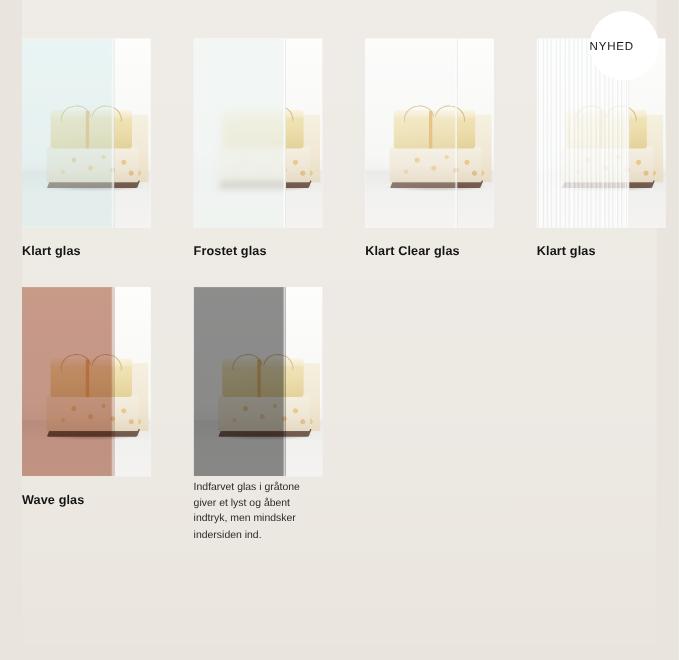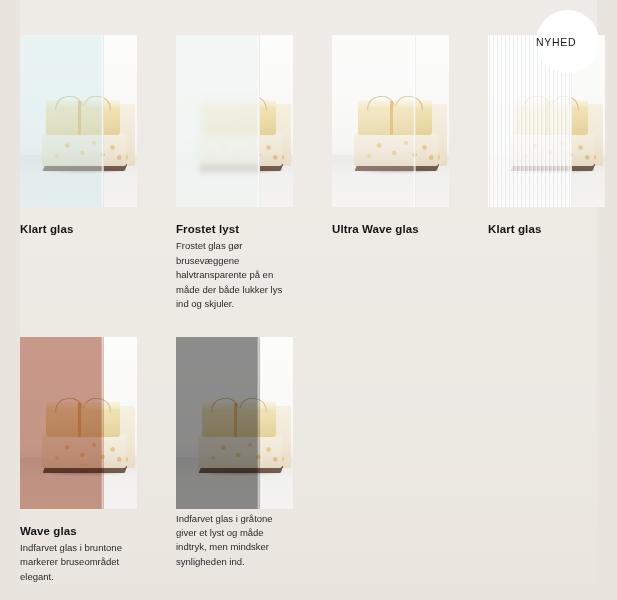--- a/index.html
+++ b/index.html
@@ -314,22 +314,21 @@
               <div class="bar-lower"></div>
               <div class="bar-upper"></div>
               <div class="bar-upper-top"></div>
             </div>
           </div>
         </div>
         <div class="glass glass--frosted">
           <div class="glass-edge"></div>
         </div>
       </div>
-      <h3 class="card-title">Frostet lyst</h3>
-      <p class="card-body">Frostet glas gør brusevæggene halvtransparente på en måde der både lukker lys ind og skjuler.</p>
+      <h3 class="card-title">Frostet glas</h3>
     </div>
 
     <div class="card">
       <div class="tile">
         <div class="tile-bg"></div>
         <div class="tile-floor"></div>
         <div class="soap-wrap">
           <div class="bar-behind"></div>
           <div class="board-shadow"></div>
           <div class="board"></div>
@@ -337,21 +336,21 @@
           <div class="bar-upper"></div>
           <div class="bar-upper-top"></div>
           <div class="twine">
               <span class="twine-strap"></span>
             </div>
         </div>
         <div class="glass glass--ultra">
           <div class="glass-edge"></div>
         </div>
       </div>
-      <h3 class="card-title">Ultra Wave glas</h3>
+      <h3 class="card-title">Klart Clear glas</h3>
     </div>
 
     <div class="card">
       <div class="tile">
         <div class="tile-bg"></div>
         <div class="tile-floor"></div>
         <div class="soap-wrap">
           <div class="bar-behind"></div>
           <div class="board-shadow"></div>
           <div class="board"></div>
@@ -386,21 +385,20 @@
           <div class="bar-upper-top"></div>
           <div class="twine">
               <span class="twine-strap"></span>
             </div>
         </div>
         <div class="glass glass--brown" style="mix-blend-mode:multiply;opacity:.82;">
           <div class="glass-edge"></div>
         </div>
       </div>
       <h3 class="card-title">Wave glas</h3>
-      <p class="card-body">Indfarvet glas i bruntone markerer bruseområdet elegant.</p>
     </div>
 
     <div class="card">
       <div class="tile">
         <div class="tile-bg"></div>
         <div class="tile-floor"></div>
         <div class="soap-wrap">
           <div class="bar-behind"></div>
           <div class="board-shadow"></div>
           <div class="board"></div>
@@ -408,21 +406,21 @@
           <div class="bar-upper"></div>
           <div class="bar-upper-top"></div>
           <div class="twine">
               <span class="twine-strap"></span>
             </div>
         </div>
         <div class="glass glass--grey" style="mix-blend-mode:multiply;opacity:.78;">
           <div class="glass-edge"></div>
         </div>
       </div>
-      <p class="card-body">Indfarvet glas i gråtone giver et lyst og måde indtryk, men mindsker synligheden ind.</p>
+      <p class="card-body">Indfarvet glas i gråtone giver et lyst og åbent indtryk, men mindsker indersiden ind.</p>
     </div>
 
   </div>
 </div>
 
 <div class="badge">
   <span class="badge-text">NYHED</span>
 </div>
 
 </body></html>

